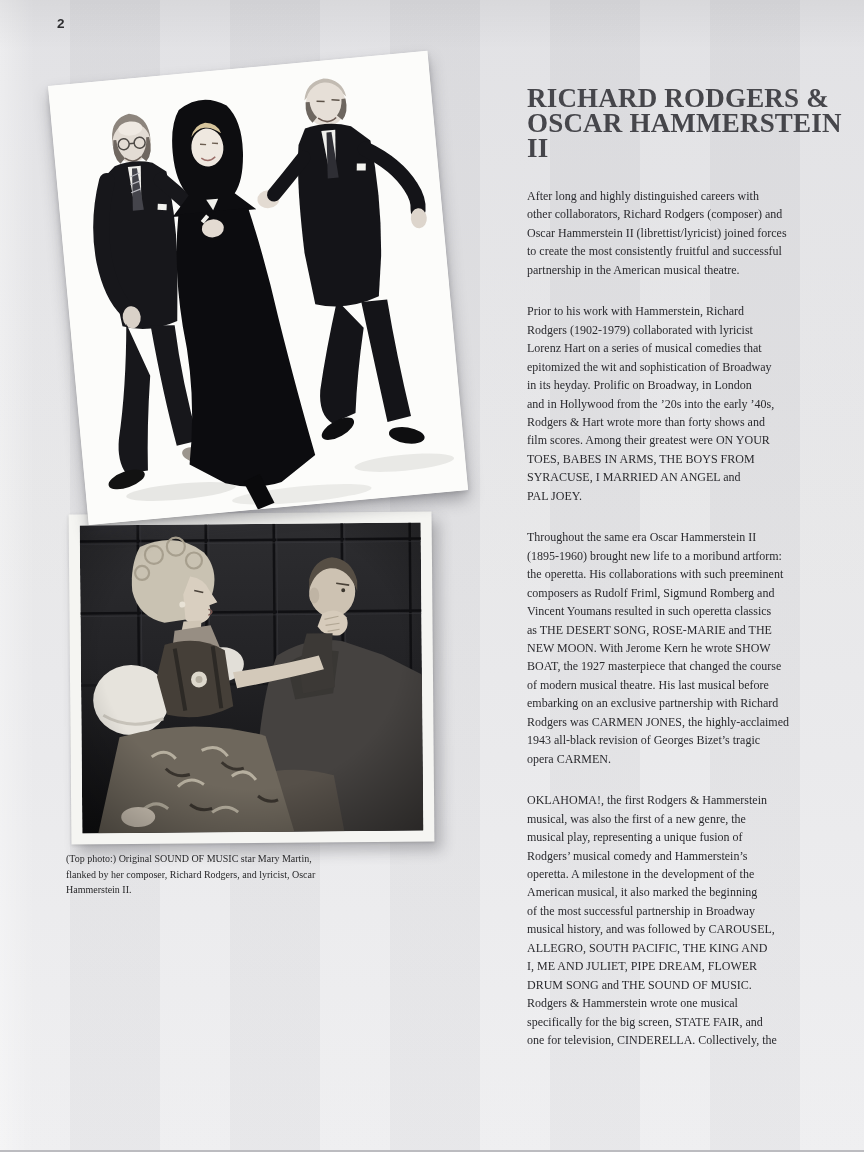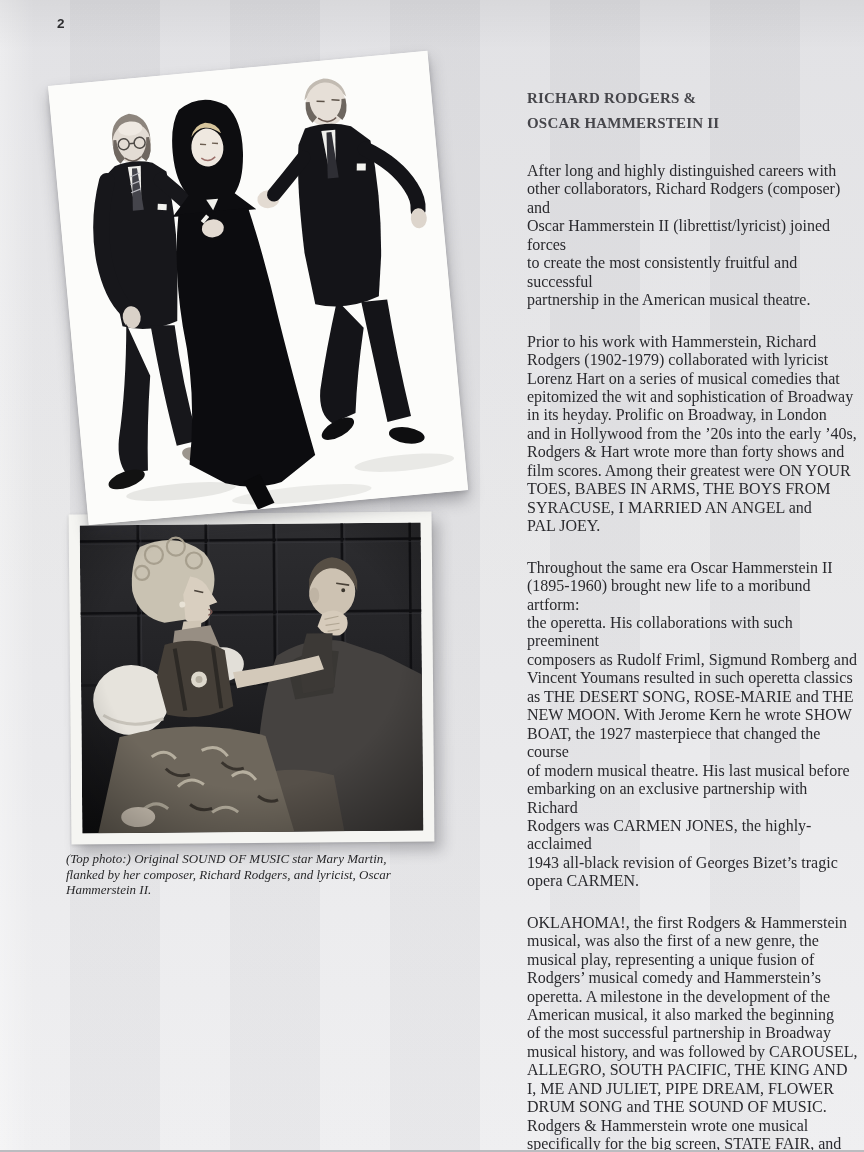--- a/index.html
+++ b/index.html
@@ -20,26 +20,26 @@
   .photo-top{left:48px;top:86px;width:381px;height:441px;
     transform:rotate(-5.3deg);transform-origin:0 0;background:#fcfcfa;
     box-shadow:0 9px 15px rgba(55,55,62,0.35), 0 2px 4px rgba(55,55,62,0.18);
     z-index:3;}
   .photo-bottom{left:70px;top:513px;width:341px;height:308px;
     transform:rotate(-0.5deg);background:#f5f5f2;padding:11px;
     box-shadow:7px 9px 14px rgba(55,55,62,0.30), 0 1px 3px rgba(55,55,62,0.2);
     z-index:2;}
   .photo svg{display:block;}
   .captions{position:absolute;left:66px;top:851px;width:392px;z-index:4;}
-  .caption{margin:0 0 10px 0;font-style:italic;font-size:13px;line-height:15.7px;
+  .caption{margin:0 0 10px 0;font-size:10px;line-height:15.7px;
     color:#28282a;white-space:pre-line;}
   .article{position:absolute;left:527px;top:86px;width:332px;}
-  .article h1{margin:0 0 26px 0;font-size:15px;line-height:25px;font-weight:bold;
+  .article h1{margin:0 0 26px 0;font-size:27px;line-height:25px;font-weight:bold;
     color:#46464b;letter-spacing:0.2px;white-space:pre-line;}
-  .article p{margin:0 0 23px 0;font-size:16px;line-height:18.45px;
+  .article p{margin:0 0 23px 0;font-size:12px;line-height:18.45px;
     color:#2a2a2e;white-space:pre-line;}
 </style>
 </head>
 <body>
 
 <div class="page">
 
   <div class="page-number">2</div>
 
   <div class="photo photo-bottom">

